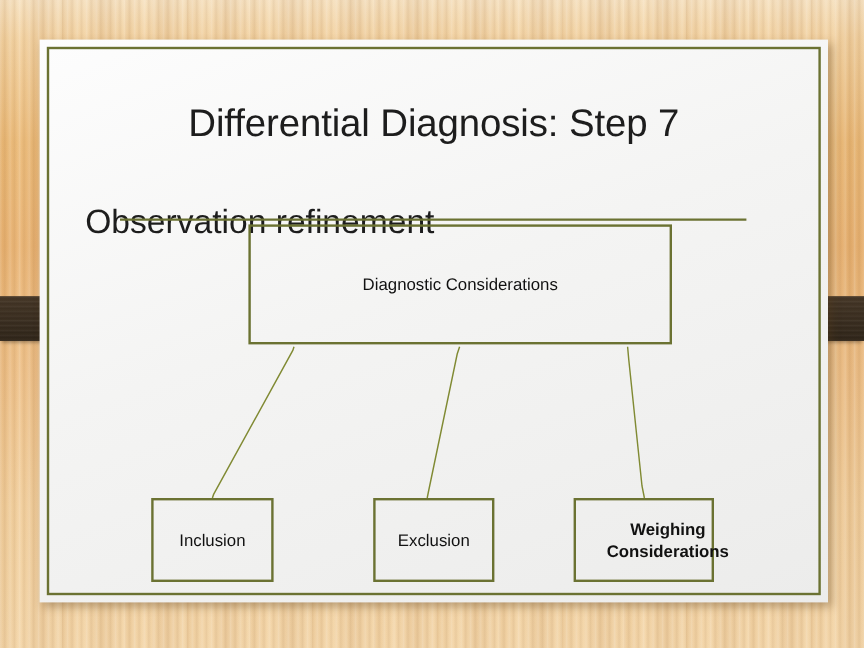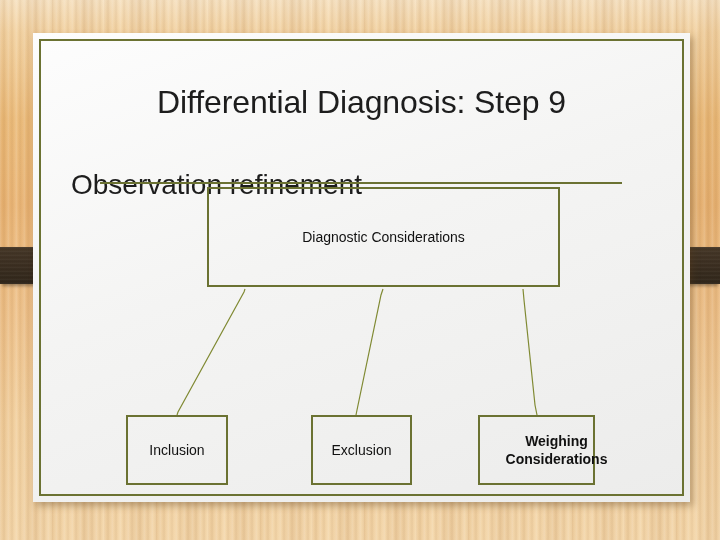--- a/index.html
+++ b/index.html
@@ -142,21 +142,21 @@
 <body>
 
 <div id="desk">
 
   <div id="clip-left" class="clip"></div>
   <div id="clip-right" class="clip"></div>
 
   <div id="slide">
     <div id="slide-border"></div>
 
-    <div id="page-title">Differential Diagnosis: Step 9</div>
+    <div id="page-title">Differential Diagnosis: Step 7</div>
 
     <div id="subtitle">Observation refinement</div>
   </div>
 
   <svg id="diagram" viewBox="0 0 720 540">
 
     <line x1="100" y1="183" x2="622" y2="183" stroke="#6b7232" stroke-width="2"></line>
 
     <polyline points="245,289 244,292 178,412 177,415" fill="none" stroke="#808a33" stroke-width="1.2"></polyline>
 

